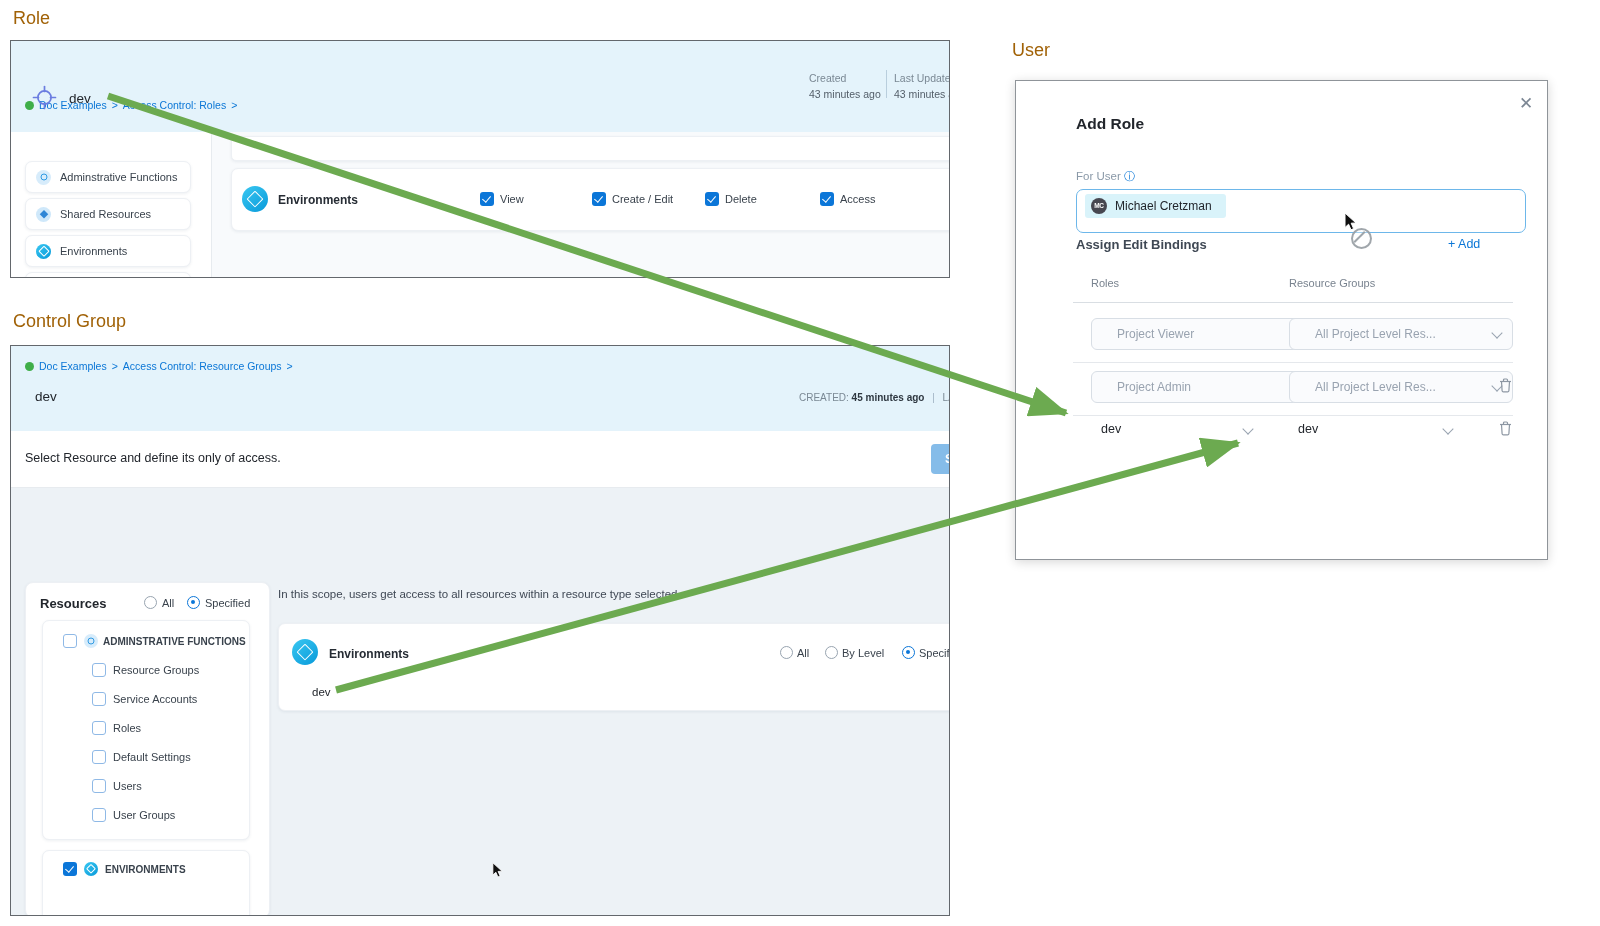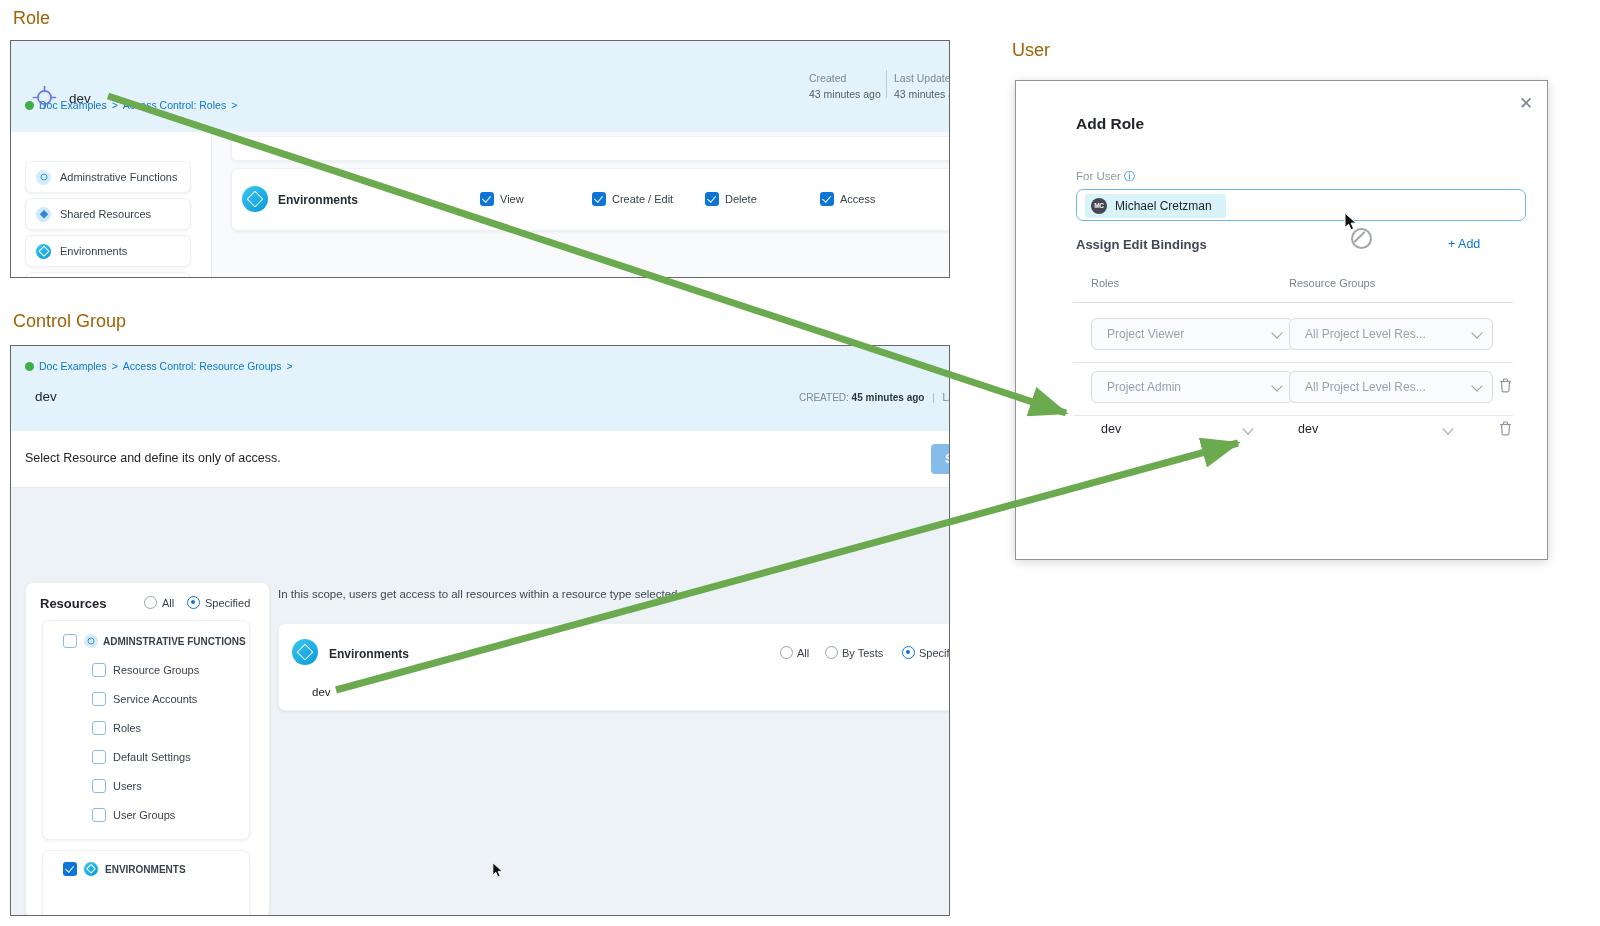--- a/index.html
+++ b/index.html
@@ -35,21 +35,21 @@
         border:1.5px solid #fff;transform:translate(-50%,-50%) rotate(45deg);border-radius:1px;}
   .ico-adm{background:#d7ecfb;}
   .ico-adm::after{content:"";position:absolute;left:50%;top:50%;width:5px;height:5px;border-radius:50%;
         border:1.6px solid #2f9ae3;transform:translate(-50%,-50%);}
   .ico-shr{background:#cfe8fa;}
   .ico-shr::after{content:"";position:absolute;left:50%;top:50%;width:5.5px;height:5.5px;background:#2f86d6;
         transform:translate(-50%,-50%) rotate(45deg);}
   .chev{position:absolute;width:7px;height:7px;border-right:1.6px solid #98a3b0;border-bottom:1.6px solid #98a3b0;
         transform:rotate(45deg);}
   .sel{position:absolute;height:30px;background:#fafbfd;border:1px solid #d8dee5;border-radius:6px;
-        color:#99a3b0;font-size:12px;display:flex;align-items:center;padding:0 15px;}
+        color:#99a3b0;font-size:12px;display:flex;align-items:center;padding:0 25px;}
   .sel .chev{right:11px;top:10px;}
   .hintline{position:absolute;height:1px;background:#e5e8ec;}
   .gray-lbl{font-size:11px;color:#79838f;}
   .devtxt{font-size:12.5px;font-weight:500;color:#22262c;}
   .save-btn{position:absolute;background:#85bce9;color:#fff;font-weight:700;font-size:12.5px;border-radius:4px;
         display:flex;align-items:center;padding-left:14px;}
   .chip{position:absolute;display:flex;align-items:center;gap:8px;background:#d9f3fa;border-radius:3px;
         padding:0 14px 0 6px;height:24px;}
   .avatar{width:16px;height:16px;border-radius:50%;background:#474750;color:#fff;font-size:6.5px;font-weight:700;
         display:flex;align-items:center;justify-content:center;letter-spacing:-.2px;}
@@ -192,39 +192,39 @@
     </div>
 
     <span class="abs" style="left:267px;top:242px;font-size:11.5px;color:#3f4854;">In this scope, users get access to all resources within a resource type selected</span>
 
     <div class="card" style="left:267px;top:277px;width:680px;height:86px;">
       <span class="ico-circle ico-env" style="left:13px;top:15px;width:26px;height:26px;"></span>
       <span class="row-lbl abs" style="left:50px;top:23px;">Environments</span>
       <span class="rd off" style="left:501px;top:22px;"></span>
       <span class="perm-lbl abs" style="left:518px;top:23px;">All</span>
       <span class="rd off" style="left:546px;top:22px;"></span>
-      <span class="perm-lbl abs" style="left:563px;top:23px;">By Tests</span>
+      <span class="perm-lbl abs" style="left:563px;top:23px;">By Level</span>
       <span class="rd on" style="left:623px;top:22px;"></span>
       <span class="perm-lbl abs" style="left:640px;top:23px;">Specified</span>
       <span class="abs" style="left:33px;top:62px;font-size:11.5px;color:#22262c;">dev</span>
     </div>
   </div>
 
   <div class="sec-title" style="left:1012px;top:40px;">User</div>
 
   <div class="abs" style="left:1015px;top:80px;width:533px;height:480px;background:#fff;border:1px solid #8f9499;box-shadow:0 2px 10px rgba(0,0,0,.16);">
     <span class="abs" style="left:503px;top:12px;font-size:17px;color:#7c8794;cursor:pointer;">✕</span>
     <div class="abs" style="left:60px;top:34px;font-size:15.5px;font-weight:700;color:#22262c;">Add Role</div>
 
     <div class="abs" style="left:60px;top:88px;font-size:11.5px;color:#8a99a8;">
       <span>For User</span>
       <span style="color:#0a76d6;font-size:11px;">ⓘ</span>
     </div>
 
-    <div class="abs" style="left:60px;top:108px;width:450px;height:32px;background:#fff;border:1.5px solid #6db7ea;border-radius:7px;">
+    <div class="abs" style="left:60px;top:108px;width:450px;height:44px;background:#fff;border:1.5px solid #6db7ea;border-radius:7px;">
       <div class="chip" style="left:8px;top:3.5px;">
         <span class="avatar">MC</span>
         <span style="font-size:12px;color:#22262c;">Michael Cretzman</span>
       </div>
     </div>
 
     <div class="abs" style="left:60px;top:156px;font-size:13px;font-weight:700;color:#3f4854;">Assign Edit Bindings</div>
     <div class="abs" style="left:432px;top:156px;font-size:12.5px;font-weight:500;color:#0a76d6;cursor:pointer;">+ Add</div>
 
     <span class="gray-lbl abs" style="left:75px;top:196px;">Roles</span>

